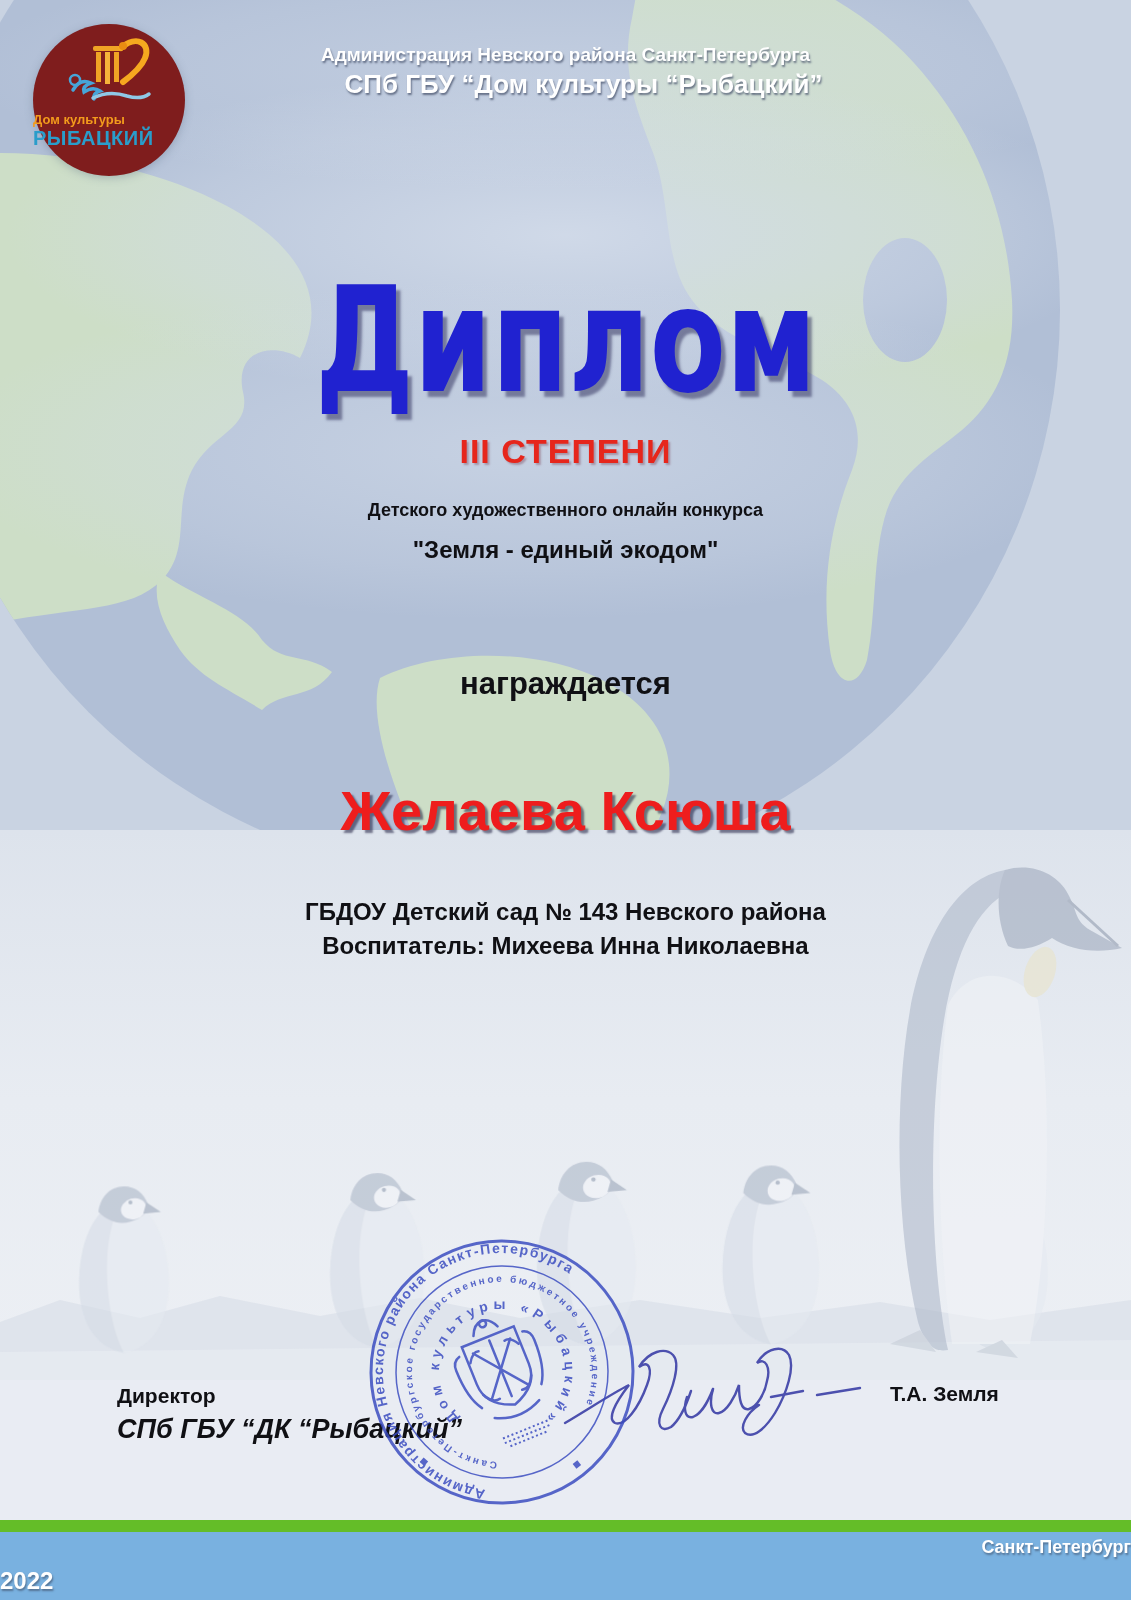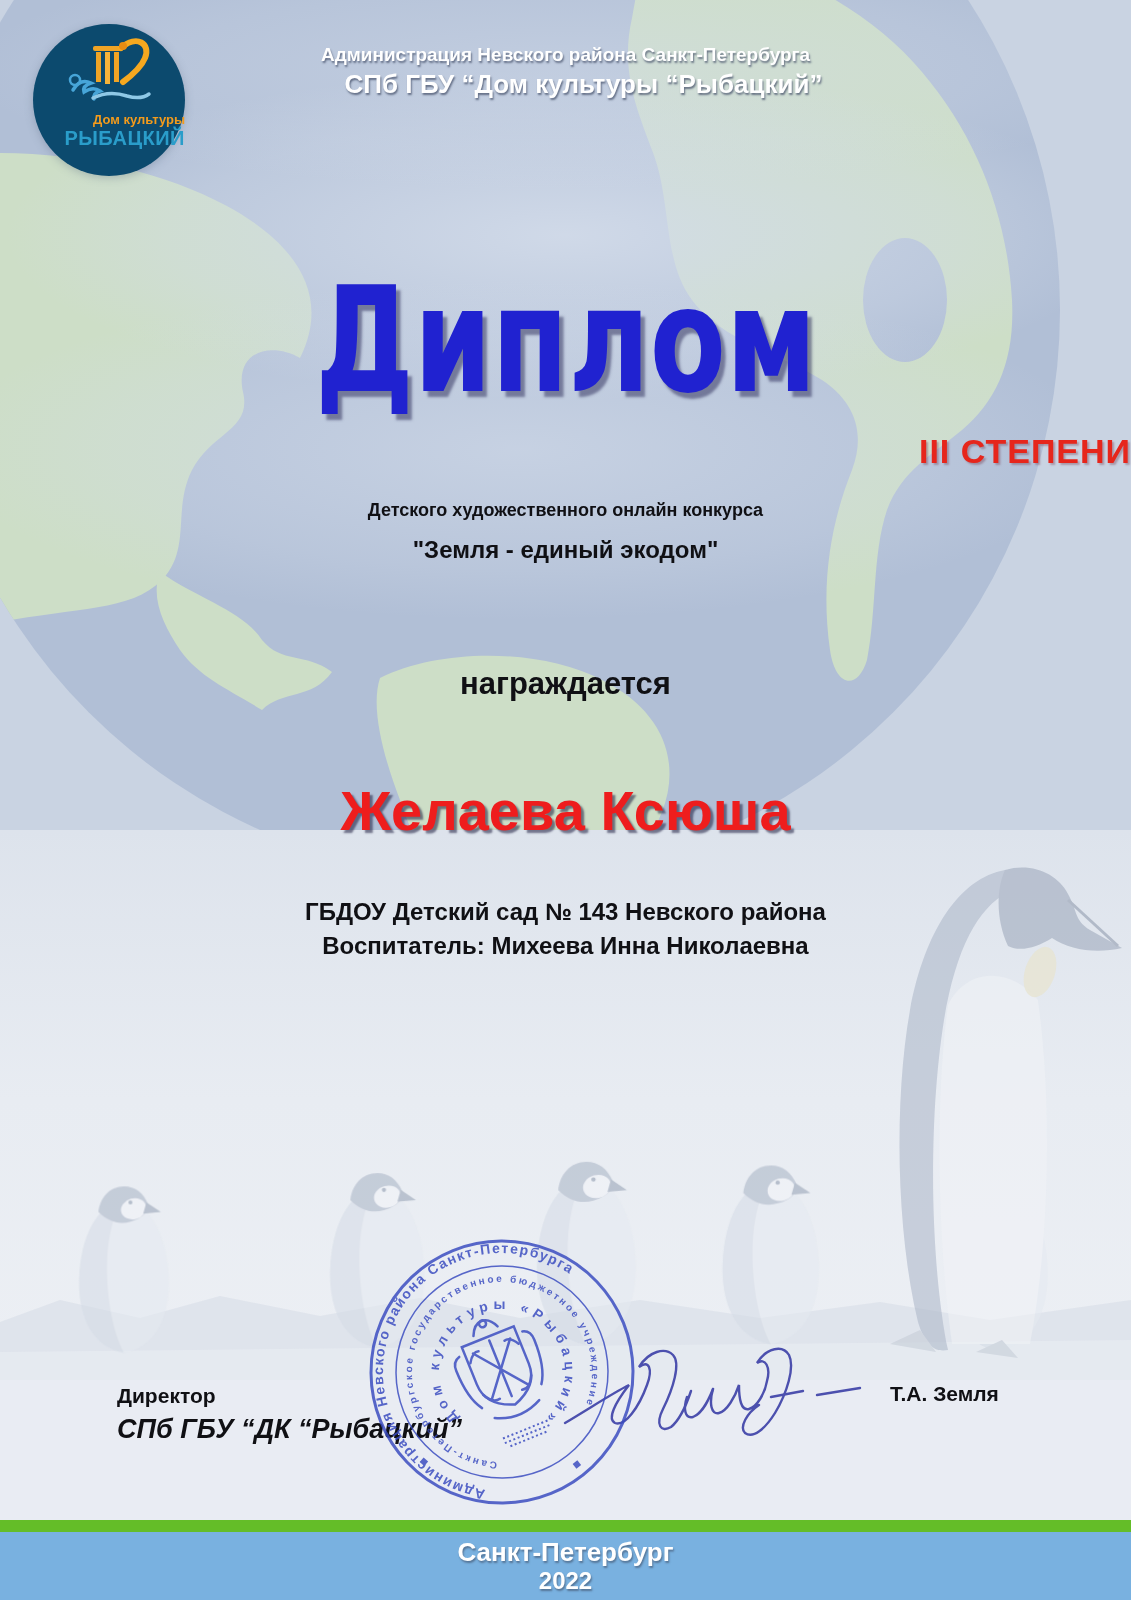--- a/index.html
+++ b/index.html
@@ -8,53 +8,53 @@
     overflow:hidden; background:#c9d3e2;
     font-family:"Liberation Sans", sans-serif;
   }
   svg.bg{position:absolute; left:0; top:0; z-index:0;}
   
   .strip{position:absolute; left:0; top:1380px; width:1131px; height:140px; background:#e9ecf3; z-index:1;}
   .green-bar{position:absolute; left:0; top:1520px; width:1131px; height:12px; background:#64bd28; z-index:1;}
   .footer-bar{position:absolute; left:0; top:1532px; width:1131px; height:68px; background:#79b1e0; z-index:1;}
   
   .logo{position:absolute; left:33px; top:24px; width:152px; height:152px; border-radius:50%;
-        background:#0c4a6e; box-shadow:0 2px 8px rgba(90,105,130,.35); z-index:3; text-align:right;}
+        background:#7f1d1d; box-shadow:0 2px 8px rgba(90,105,130,.35); z-index:3; text-align:left;}
   .logo .emblem{position:absolute; left:26px; top:8px;}
   .logo .l1{position:absolute; left:0; width:152px; top:88px; font-size:13px; font-weight:bold; color:#f39b1c;}
   .logo .l2{position:absolute; left:0; width:152px; top:103px; font-size:20px; font-weight:bold; color:#2a9dca; letter-spacing:.5px;}
   
   .hdr1,.hdr2{position:absolute; left:0; right:0; text-align:center; color:#fff; z-index:2;
       text-shadow:1px 2px 2px rgba(70,80,105,.75); font-weight:bold;}
   .hdr1{top:44px; font-size:19px;}
   .hdr2{top:69px; font-size:26px;margin-left:36px;}
   
   .title{position:absolute; left:0; right:0; top:250px; text-align:center; z-index:2;
       font-family:"DejaVu Sans", sans-serif; font-weight:bold; font-size:146px; line-height:1.15;
       color:#2022d0; text-shadow:6px 6px 3px rgba(40,40,85,.5);margin-top:7px;}
   .title span{display:inline-block; transform:scaleX(.76);}
-  .degree{position:absolute; left:0; right:0; top:432px; text-align:right; z-index:2;
+  .degree{position:absolute; left:0; right:0; top:432px; text-align:center; z-index:2;
       font-size:34px; font-weight:bold; color:#e6261c; letter-spacing:1px;
       text-shadow:2px 2px 2px rgba(110,40,60,.35);}
   .contest1{position:absolute; left:0; right:0; top:500px; text-align:center; z-index:2; font-size:18px; font-weight:bold; color:#101014;}
   .contest2{position:absolute; left:0; right:0; top:536px; text-align:center; z-index:2; font-size:24px; font-weight:bold; color:#101014;}
   .awarded{position:absolute; left:0; right:0; top:666px; text-align:center; z-index:2; font-size:31px; font-weight:bold; color:#101014;}
   .recipient{position:absolute; left:0; right:0; top:762px; text-align:center; z-index:2;
       font-size:56px; font-weight:bold; color:#ee1d1d; text-shadow:3px 3px 2px rgba(25,25,60,.55);margin-top:16px;}
   .inst1{position:absolute; left:0; right:0; top:898px; text-align:center; z-index:2; font-size:24px; font-weight:bold; color:#101014;}
   .inst2{position:absolute; left:0; right:0; top:932px; text-align:center; z-index:2; font-size:24px; font-weight:bold; color:#101014;}
   
   .dir1{position:absolute; left:117px; top:1384px; z-index:3; font-size:21px; font-weight:bold; color:#101014;}
   .dir2{position:absolute; left:117px; top:1414px; z-index:3; font-size:27px; font-weight:bold; color:#101014;font-style:italic;}
   .signer{position:absolute; left:890px; top:1382px; z-index:3; font-size:21px; font-weight:bold; color:#101014;}
   .stamp{position:absolute; left:352px; top:1222px; z-index:4; opacity:.84;}
   .signature{position:absolute; left:555px; top:1345px; z-index:3;}
   
-  .city{position:absolute; left:0; right:0; top:1537px; text-align:center; z-index:2; font-size:26px; font-weight:bold; color:#fff; text-shadow:1px 2px 2px rgba(60,75,100,.6);}
-  .year{position:absolute; left:0; right:0; top:1567px; text-align:center; z-index:2; font-size:24px; font-weight:bold; color:#fff; text-shadow:1px 2px 2px rgba(60,75,100,.6);}
+  .city{position:absolute; left:0; right:0; top:1537px; text-align:right; z-index:2; font-size:18px; font-weight:bold; color:#fff; text-shadow:1px 2px 2px rgba(60,75,100,.6);}
+  .year{position:absolute; left:0; right:0; top:1567px; text-align:left; z-index:2; font-size:24px; font-weight:bold; color:#fff; text-shadow:1px 2px 2px rgba(60,75,100,.6);}
 </style>
 </head>
 <body>
 
 <div class="page">
 
   <svg class="bg" width="1131" height="1600" viewBox="0 0 1131 1600">
     <defs>
       <clipPath id="globeClip">
           <circle cx="491" cy="310" r="569"></circle>

